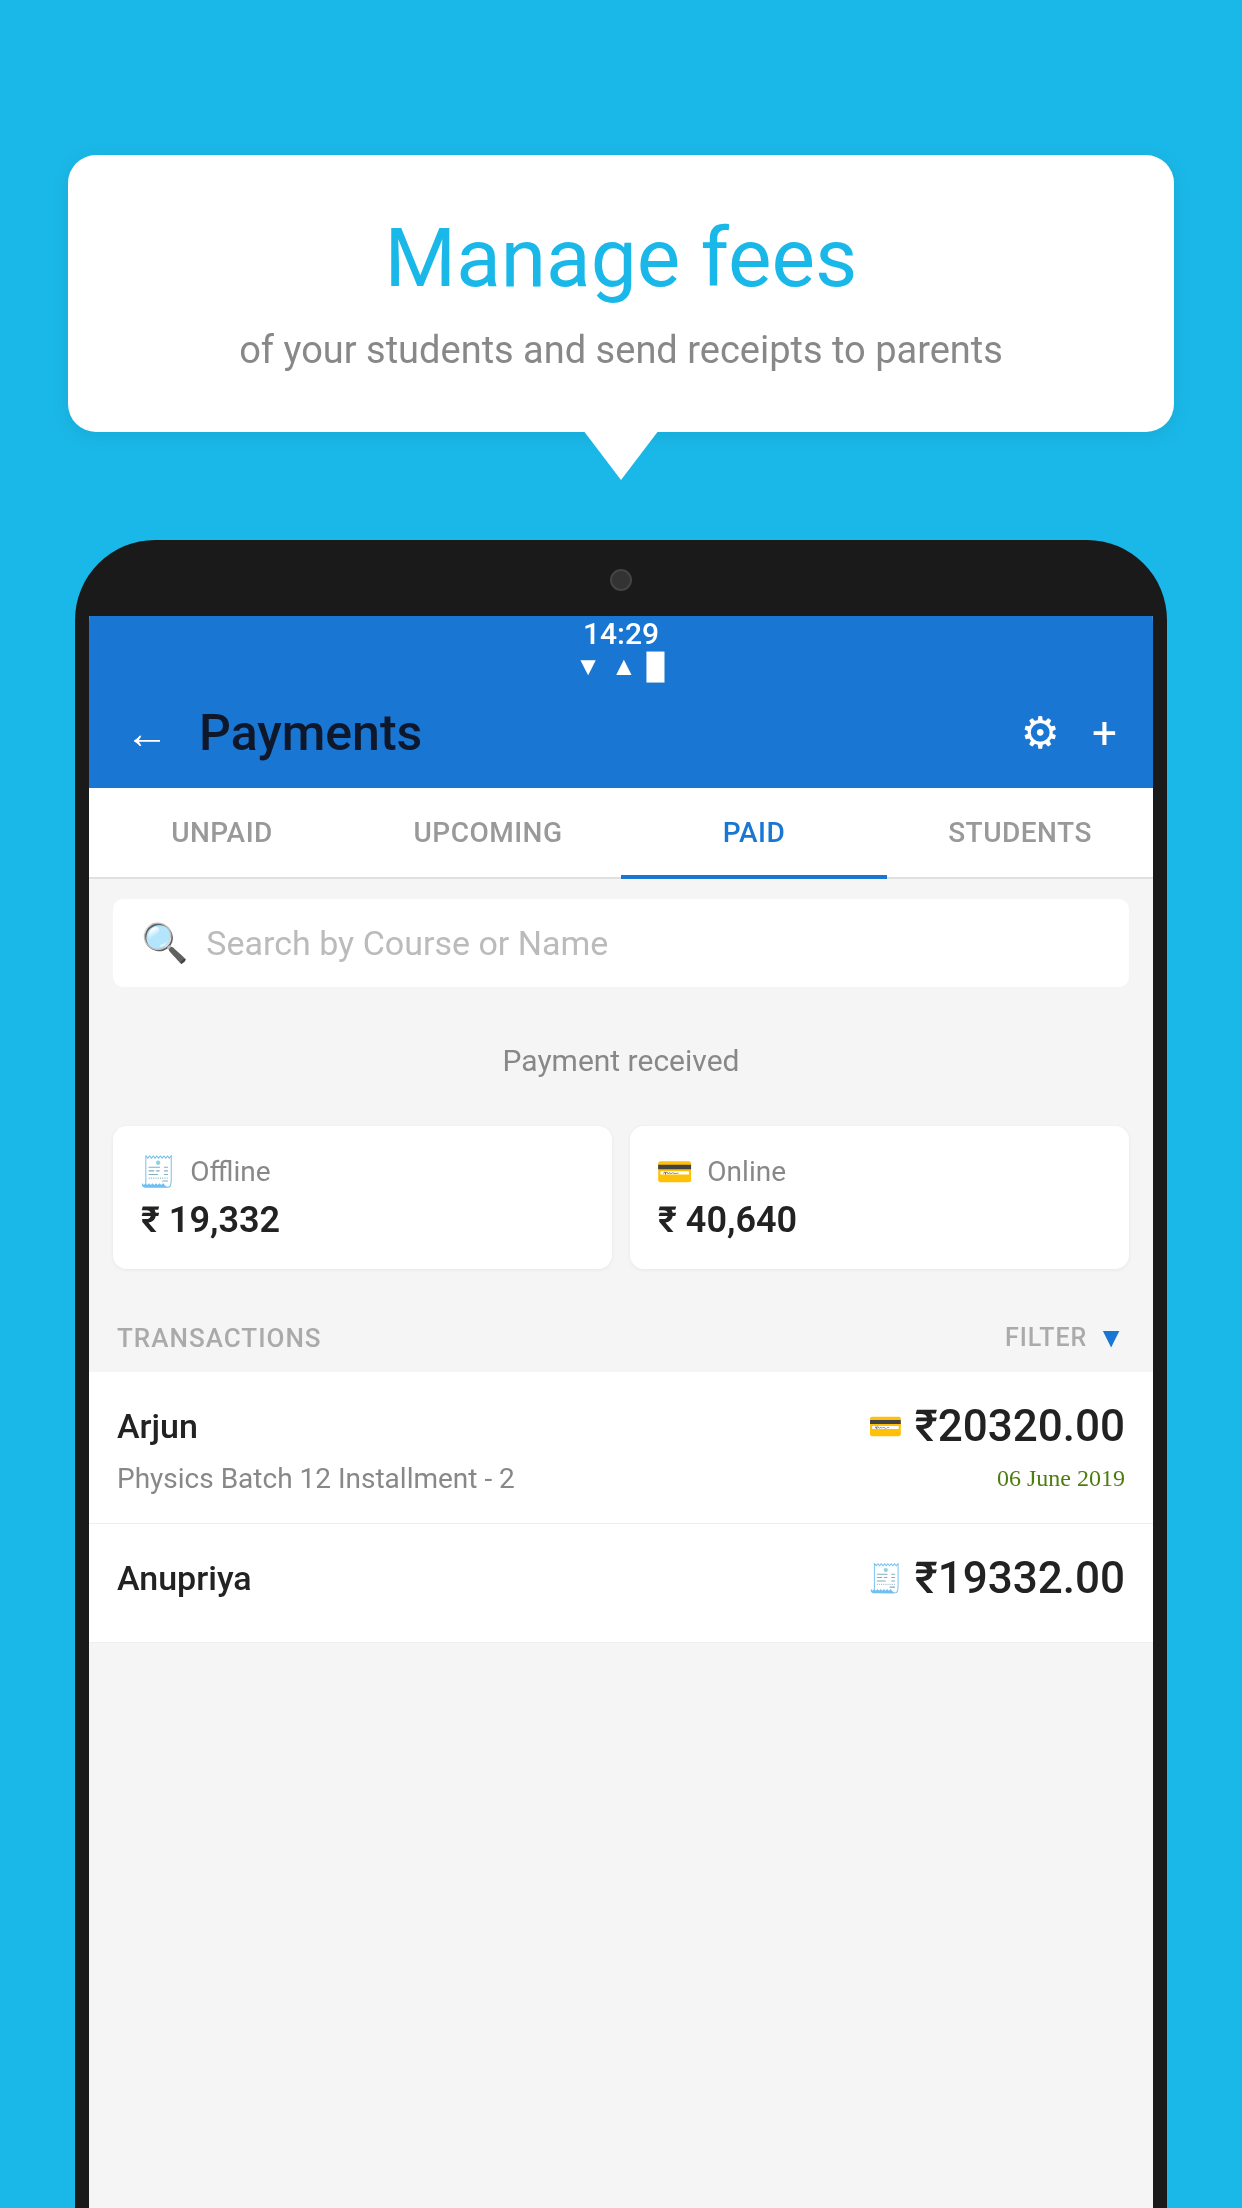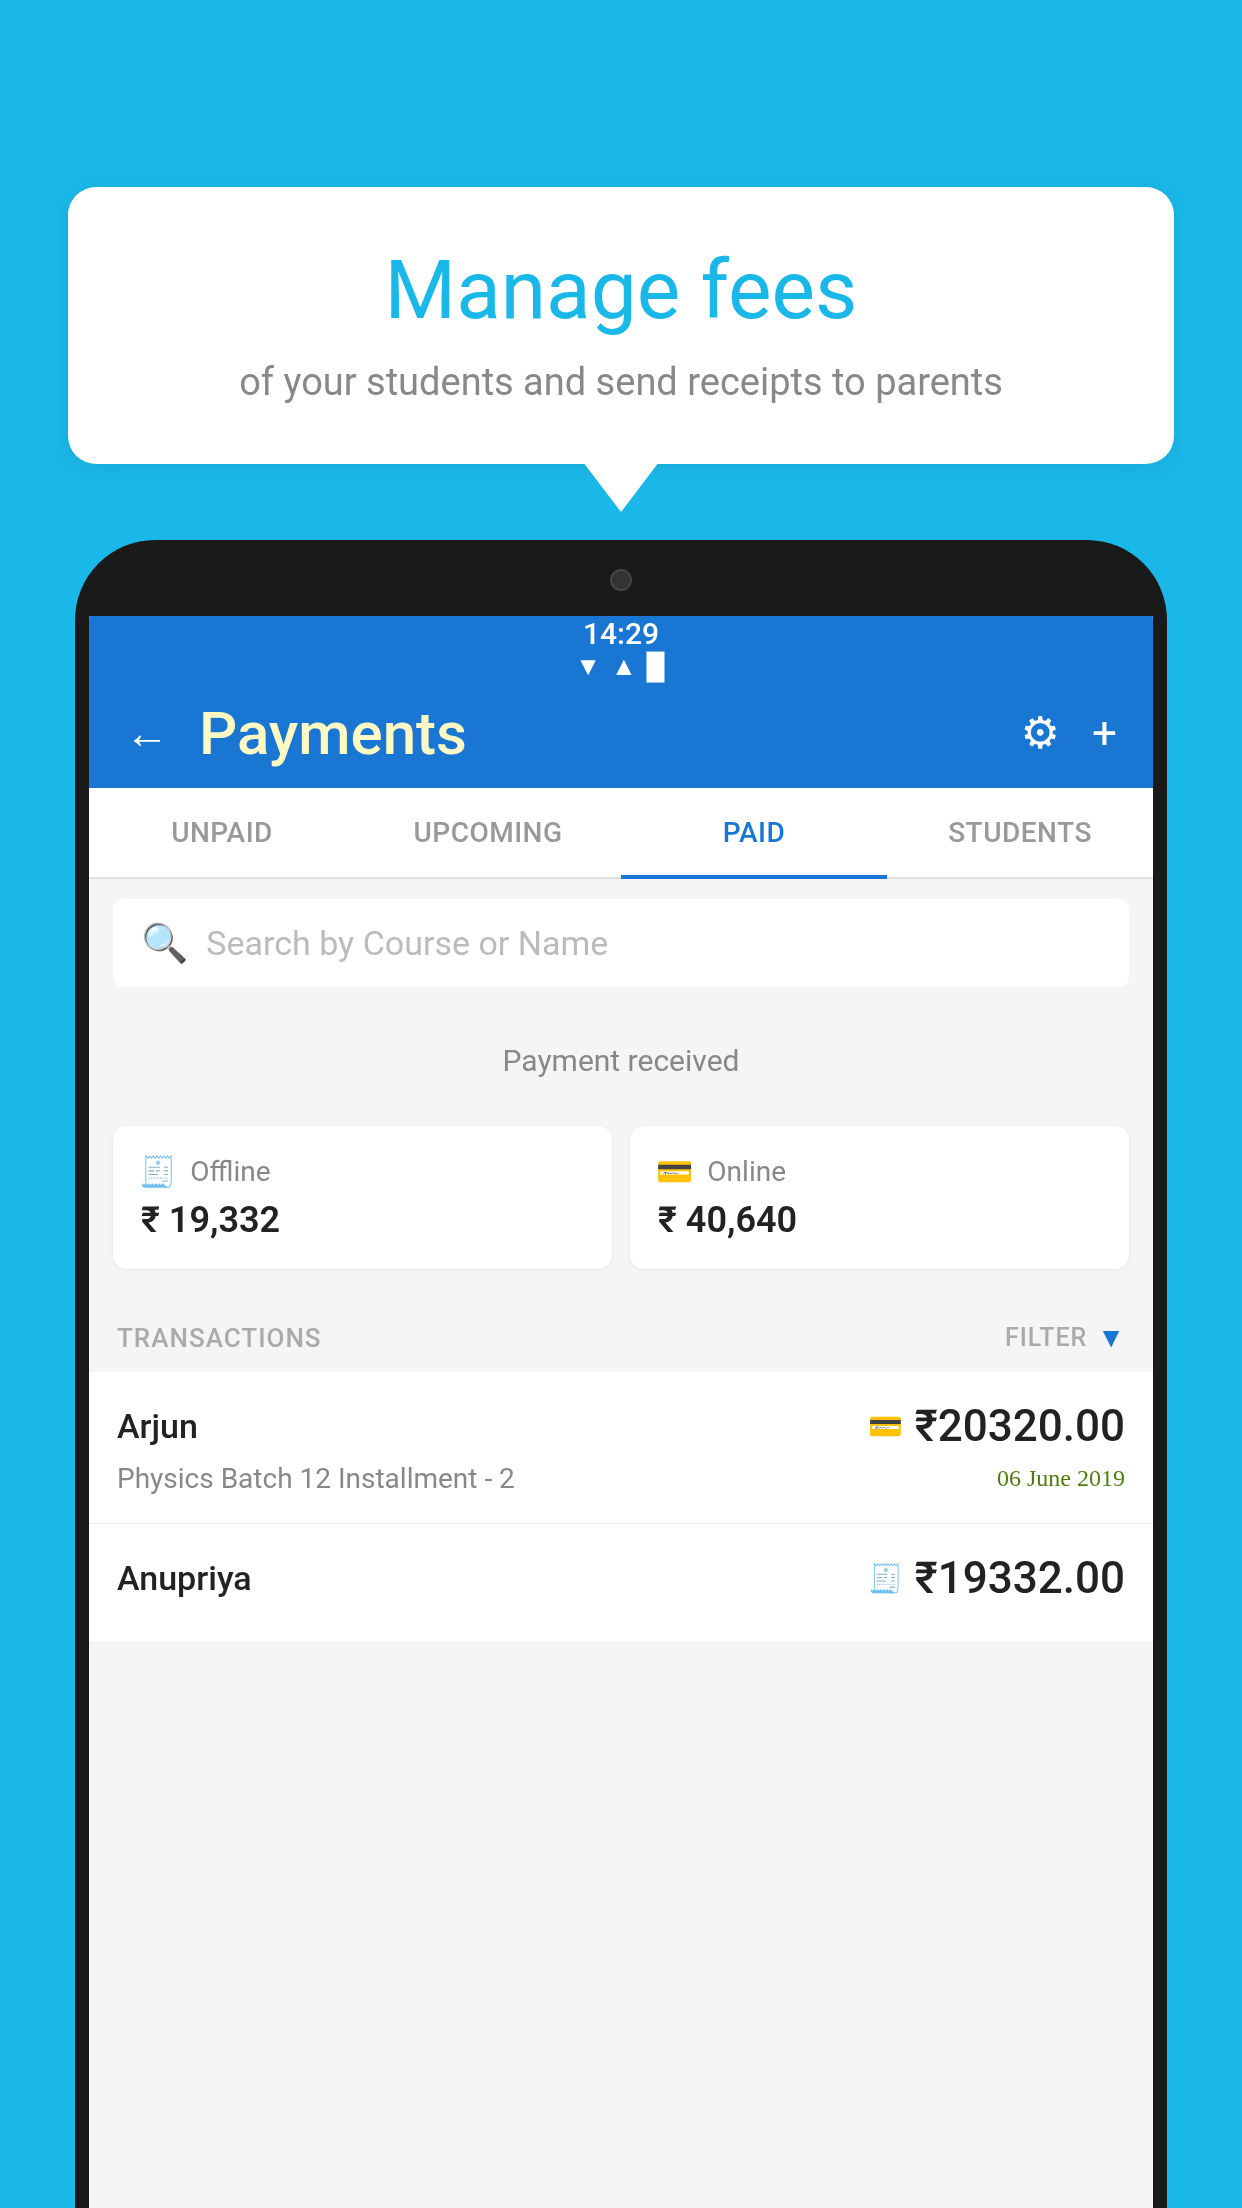--- a/index.html
+++ b/index.html
@@ -12,21 +12,20 @@
       overflow: hidden;
       position: relative;
     }
 
     
     .speech-bubble-container {
       position: absolute;
       top: 155px;
       left: 68px;
       right: 68px;
-      margin-top: 32px;
     }
 
     .speech-bubble {
       background: white;
       border-radius: 28px;
       padding: 55px 60px 60px;
       text-align: center;
       position: relative;
       box-shadow: 0 4px 20px rgba(0,0,0,0.08);
     }
@@ -138,22 +137,22 @@
       gap: 30px;
     }
 
     .back-arrow {
       color: white;
       font-size: 44px;
       cursor: pointer;
     }
 
     .app-title {
-      color: #fef9c3;
-      font-size: 60px;
+      color: #0f172a;
+      font-size: 50px;
       font-weight: 500;
       flex: 1;
     }
 
     .app-bar-icons {
       display: flex;
       align-items: center;
       gap: 32px;
     }
 

